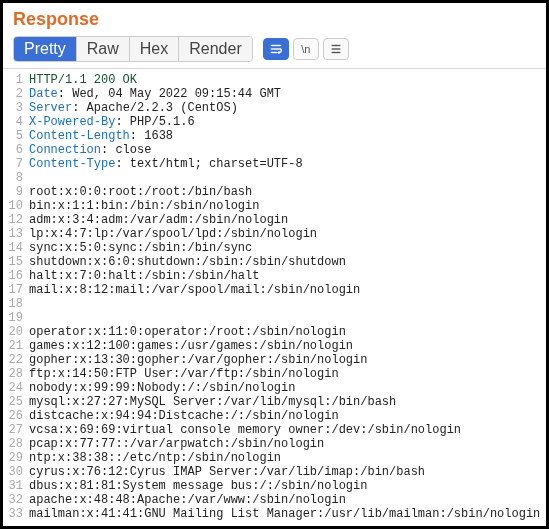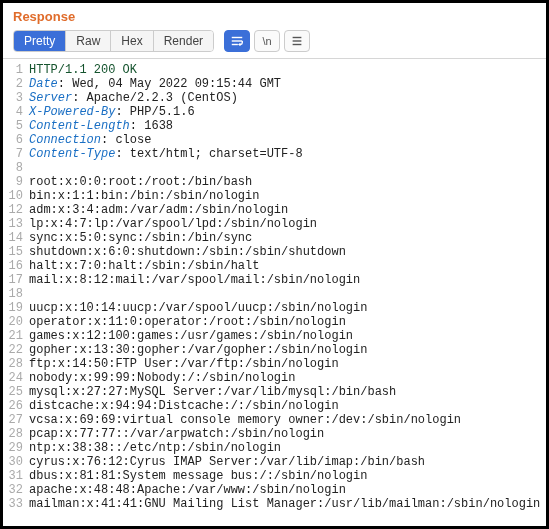--- a/index.html
+++ b/index.html
@@ -7,39 +7,39 @@
     font-family: Arial, Helvetica, sans-serif;
     background: #fff;
     border: 3px solid #000;
     width: 549px;
     height: 529px;
     overflow: hidden;
     position: relative;
   }
   .header-title {
     color: #e06c2b;
-    font-size: 13px;
+    font-size: 18px;
     font-weight: bold;
     padding: 6px 10px 4px 10px;
   }
   .toolbar {
     display: flex;
     align-items: center;
     padding: 2px 10px 6px 10px;
     gap: 0;
     border-bottom: 1px solid #d6d6d6;
   }
   .view-tabs {
     display: flex;
     border: 1px solid #ccc;
     border-radius: 4px;
     overflow: hidden;
   }
   .view-tab {
-    font-size: 12px;
+    font-size: 16px;
     padding: 3px 10px;
     background: #f5f5f5;
     color: #444;
     border-right: 1px solid #ccc;
     cursor: pointer;
   }
   .view-tab:last-child { border-right: none; }
   .view-tab.active {
     background: #3b6fd8;
     color: #fff;
@@ -82,21 +82,21 @@
   }
   .line-num {
     width: 26px;
     text-align: right;
     color: #aaa;
     padding-right: 6px;
     user-select: none;
     flex-shrink: 0;
   }
   .line-content { color: #222; }
-  .hdr-name { color: #1a6fc4; font-style: italic; }
+  .hdr-name { color: #1a6fc4; }
   .hdr-status { color: #14532d; }
   
   .code-area::-webkit-scrollbar { width: 10px; }
   .code-area::-webkit-scrollbar-thumb { background: #ccc; border-radius: 5px; }
 </style>
 </head>
 <body>
 
 <div class="header-title">Response</div>
 
@@ -141,21 +141,21 @@
     <div class="code-line"><span class="line-num">8</span><span class="line-content"></span></div>
     <div class="code-line"><span class="line-num">9</span><span class="line-content">root:x:0:0:root:/root:/bin/bash</span></div>
     <div class="code-line"><span class="line-num">10</span><span class="line-content">bin:x:1:1:bin:/bin:/sbin/nologin</span></div>
     <div class="code-line"><span class="line-num">12</span><span class="line-content">adm:x:3:4:adm:/var/adm:/sbin/nologin</span></div>
     <div class="code-line"><span class="line-num">13</span><span class="line-content">lp:x:4:7:lp:/var/spool/lpd:/sbin/nologin</span></div>
     <div class="code-line"><span class="line-num">14</span><span class="line-content">sync:x:5:0:sync:/sbin:/bin/sync</span></div>
     <div class="code-line"><span class="line-num">15</span><span class="line-content">shutdown:x:6:0:shutdown:/sbin:/sbin/shutdown</span></div>
     <div class="code-line"><span class="line-num">16</span><span class="line-content">halt:x:7:0:halt:/sbin:/sbin/halt</span></div>
     <div class="code-line"><span class="line-num">17</span><span class="line-content">mail:x:8:12:mail:/var/spool/mail:/sbin/nologin</span></div>
     <div class="code-line"><span class="line-num">18</span></div>
-    <div class="code-line"><span class="line-num">19</span><span class="line-content">uucp:x:10:14:uucp:/var/spool/uucp:/sbin/nologin</span></div>
+    <div class="code-line"><span class="line-num">19</span></div>
     <div class="code-line"><span class="line-num">20</span><span class="line-content">operator:x:11:0:operator:/root:/sbin/nologin</span></div>
     <div class="code-line"><span class="line-num">21</span><span class="line-content">games:x:12:100:games:/usr/games:/sbin/nologin</span></div>
     <div class="code-line"><span class="line-num">22</span><span class="line-content">gopher:x:13:30:gopher:/var/gopher:/sbin/nologin</span></div>
     <div class="code-line"><span class="line-num">28</span><span class="line-content">ftp:x:14:50:FTP User:/var/ftp:/sbin/nologin</span></div>
     <div class="code-line"><span class="line-num">24</span><span class="line-content">nobody:x:99:99:Nobody:/:/sbin/nologin</span></div>
     <div class="code-line"><span class="line-num">25</span><span class="line-content">mysql:x:27:27:MySQL Server:/var/lib/mysql:/bin/bash</span></div>
     <div class="code-line"><span class="line-num">26</span><span class="line-content">distcache:x:94:94:Distcache:/:/sbin/nologin</span></div>
     <div class="code-line"><span class="line-num">27</span><span class="line-content">vcsa:x:69:69:virtual console memory owner:/dev:/sbin/nologin</span></div>
     <div class="code-line"><span class="line-num">28</span><span class="line-content">pcap:x:77:77::/var/arpwatch:/sbin/nologin</span></div>
     <div class="code-line"><span class="line-num">29</span><span class="line-content">ntp:x:38:38::/etc/ntp:/sbin/nologin</span></div>

